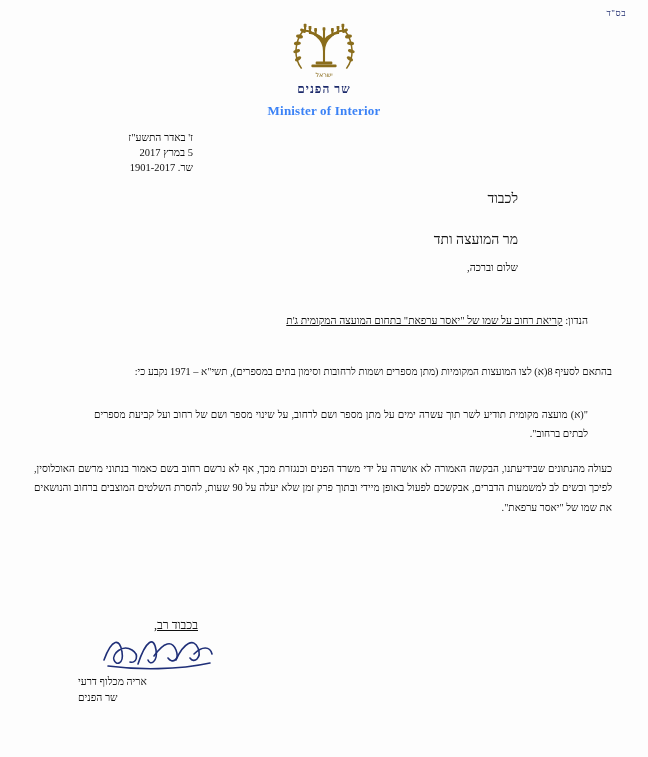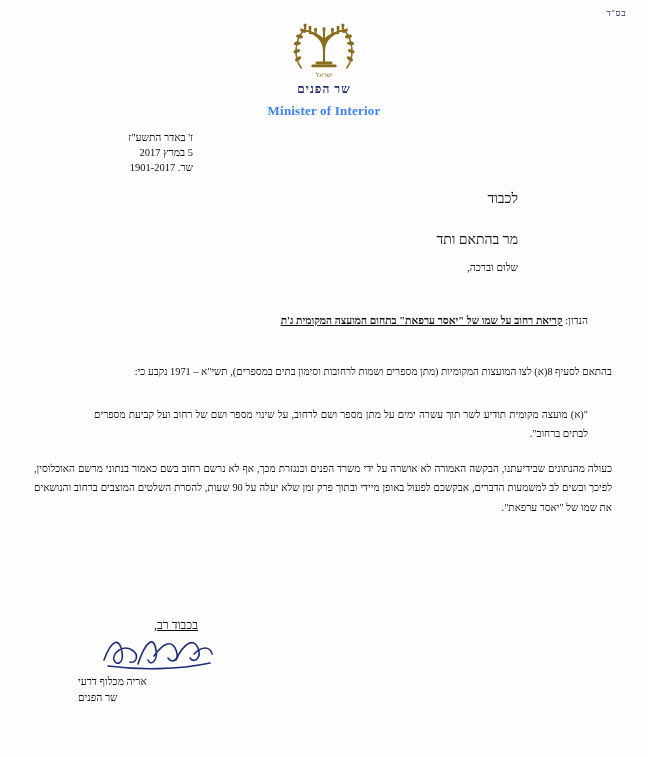--- a/index.html
+++ b/index.html
@@ -112,21 +112,21 @@
     top: 315px;
     right: 60px;
     width: 540px;
     direction: rtl;
     text-align: right;
     font-size: 10.5px;
   }
   .subject .label { font-weight: normal; }
   .subject .subject-text {
     text-decoration: underline;
-    font-weight: bold;
+    font-weight: normal;
   }
 
   
   .body {
     position: absolute;
     top: 352px;
     right: 36px;
     width: 578px;
     direction: rtl;
     text-align: justify;
@@ -235,21 +235,21 @@
 
   <div class="date-block">
     <div>ז' באדר התשע"ז</div>
     <div>5 במרץ 2017</div>
     <div>שר. 1901-2017</div>
   </div>
 
   <div class="addr-block">
     <div>לכבוד</div>
     <div style="height:14px"></div>
-    <div>מר בהתאם ותד</div>
+    <div>מר המועצה ותד</div>
   </div>
 
   <div class="greeting">שלום וברכה,</div>
 
   <div class="subject">
     <span class="label">הנדון:</span>
     <span class="subject-text">קריאת רחוב על שמו של "יאסר ערפאת" בתחום המועצה המקומית ג'ת</span>
   </div>
 
   <div class="body">

